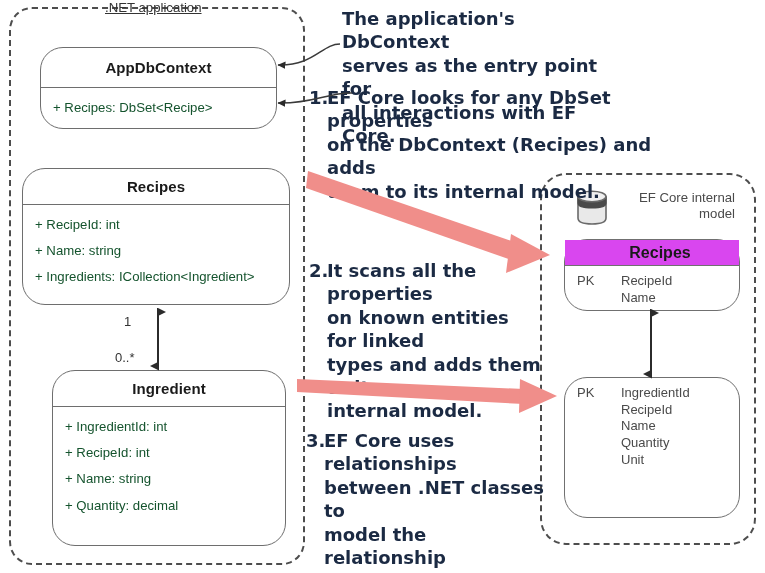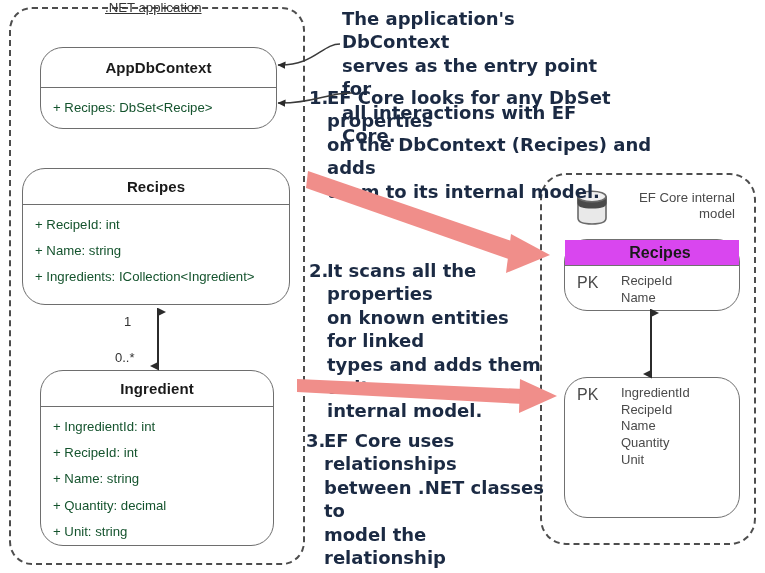--- a/index.html
+++ b/index.html
@@ -67,21 +67,21 @@
     box-sizing:border-box;
     padding-left:16px;
   }
   .dbtable-body{
     box-sizing:border-box;
     display:flex;
     padding:7px 0 8px 0;
   }
   .dbtable-key{
     width:56px;flex:none;
-    font-size:16px;color:#4a4a4a;
+    font-size:13px;color:#4a4a4a;
     padding-left:12px;box-sizing:border-box;
     line-height:1.28;
   }
   .dbtable-cols{
     font-size:13px;color:#4a4a4a;line-height:1.28;
   }
 
   
   .note{
     position:absolute;
@@ -136,28 +136,27 @@
     <div class="uml-body" style="height:100px;">
       <div class="uml-row">+ RecipeId: int</div>
       <div class="uml-row">+ Name: string</div>
       <div class="uml-row">+ Ingredients: ICollection&lt;Ingredient&gt;</div>
     </div>
   </div>
 
   <div class="mult" style="left:124px;top:314px;">1</div>
   <div class="mult" style="left:115px;top:350px;">0..*</div>
 
-  <div class="abs uml" style="left:40px;top:370px;width:234px;height:176px;">
+  <div class="abs uml" style="left:52px;top:370px;width:234px;height:176px;">
     <div class="uml-title" style="height:36px;">Ingredient</div>
     <div class="uml-body" style="height:139px;">
       <div class="uml-row">+ IngredientId: int</div>
       <div class="uml-row">+ RecipeId: int</div>
       <div class="uml-row">+ Name: string</div>
       <div class="uml-row">+ Quantity: decimal</div>
-      <div class="uml-row">+ Unit: string</div>
     </div>
   </div>
 
   <div class="abs dotted-rounded" style="left:540px;top:173px;width:216px;height:372px;"></div>
 
   <div class="abs" style="left:575px;top:188px;width:34px;height:38px;">
     <svg width="34" height="38" viewBox="0 0 34 38">
       <path d="M3 9 L3 30 C3 34 8 36 17 36 C26 36 31 34 31 30 L31 9 Z" fill="#e9e9e9" stroke="#6a6a6a" stroke-width="1.6"></path>
       <path d="M3 9 L3 15 C3 18 8 20 17 20 C26 20 31 18 31 15 L31 9 Z" fill="#4a4a4a" stroke="#4a4a4a" stroke-width="1.2"></path>
       <ellipse cx="17" cy="8.5" rx="14" ry="5.2" fill="#efefef" stroke="#6a6a6a" stroke-width="1.6"></ellipse>

